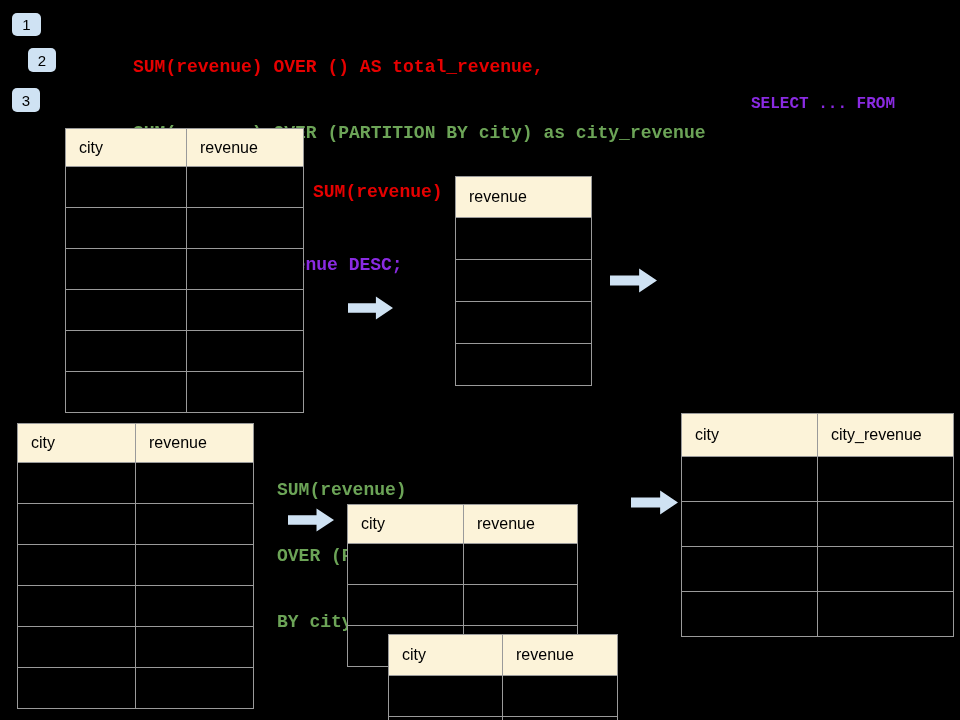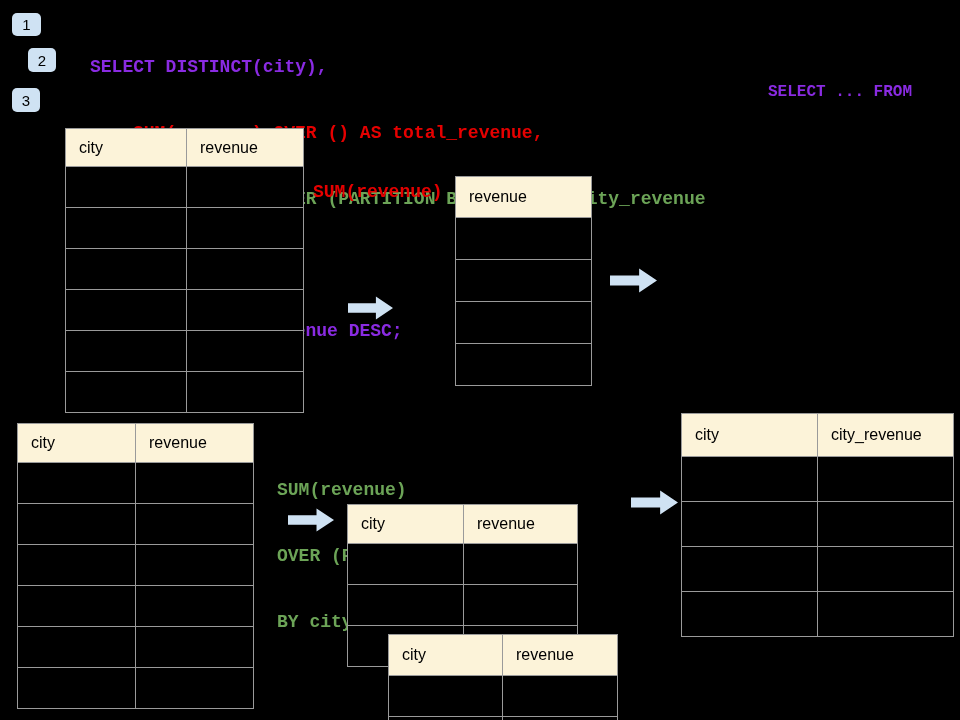--- a/index.html
+++ b/index.html
@@ -56,28 +56,27 @@
   #arrowD{left:631px;top:490px;width:47px;height:25px;}
 </style>
 </head>
 <body>
 
 <div class="badge" style="left:12px;top:13px;width:29px;height:23px;">1</div>
 <div class="badge" style="left:28px;top:48px;width:28px;height:24px;">2</div>
 <div class="badge" style="left:12px;top:88px;width:28px;height:24px;">3</div>
 
 <div class="code" style="left:90px;top:12px;">
-  <span class="line c-purple ind-0">SELECT DISTINCT(city),</span>
   <span class="line c-red ind-4">SUM(revenue) OVER () AS total_revenue,</span>
   <span class="line c-green ind-4">SUM(revenue) OVER (PARTITION BY city) as city_revenue</span>
   <span class="line c-purple ind-2">FROM rides</span>
   <span class="line c-purple ind-2">ORDER by city_revenue DESC;</span>
 </div>
 
-<div class="code note c-purple" style="left:751px;top:40px;margin-left:17px;">
+<div class="code note c-purple" style="left:751px;top:52px;">
   <span class="line">SELECT ... FROM</span>
 </div>
 
 <div class="code c-red" style="left:313px;top:137px;">
   <span class="line">SUM(revenue)</span>
 </div>
 
 <div class="code c-green" style="left:277px;top:435px;">
   <span class="line">SUM(revenue)</span>
   <span class="line">OVER (PARTITION</span>

